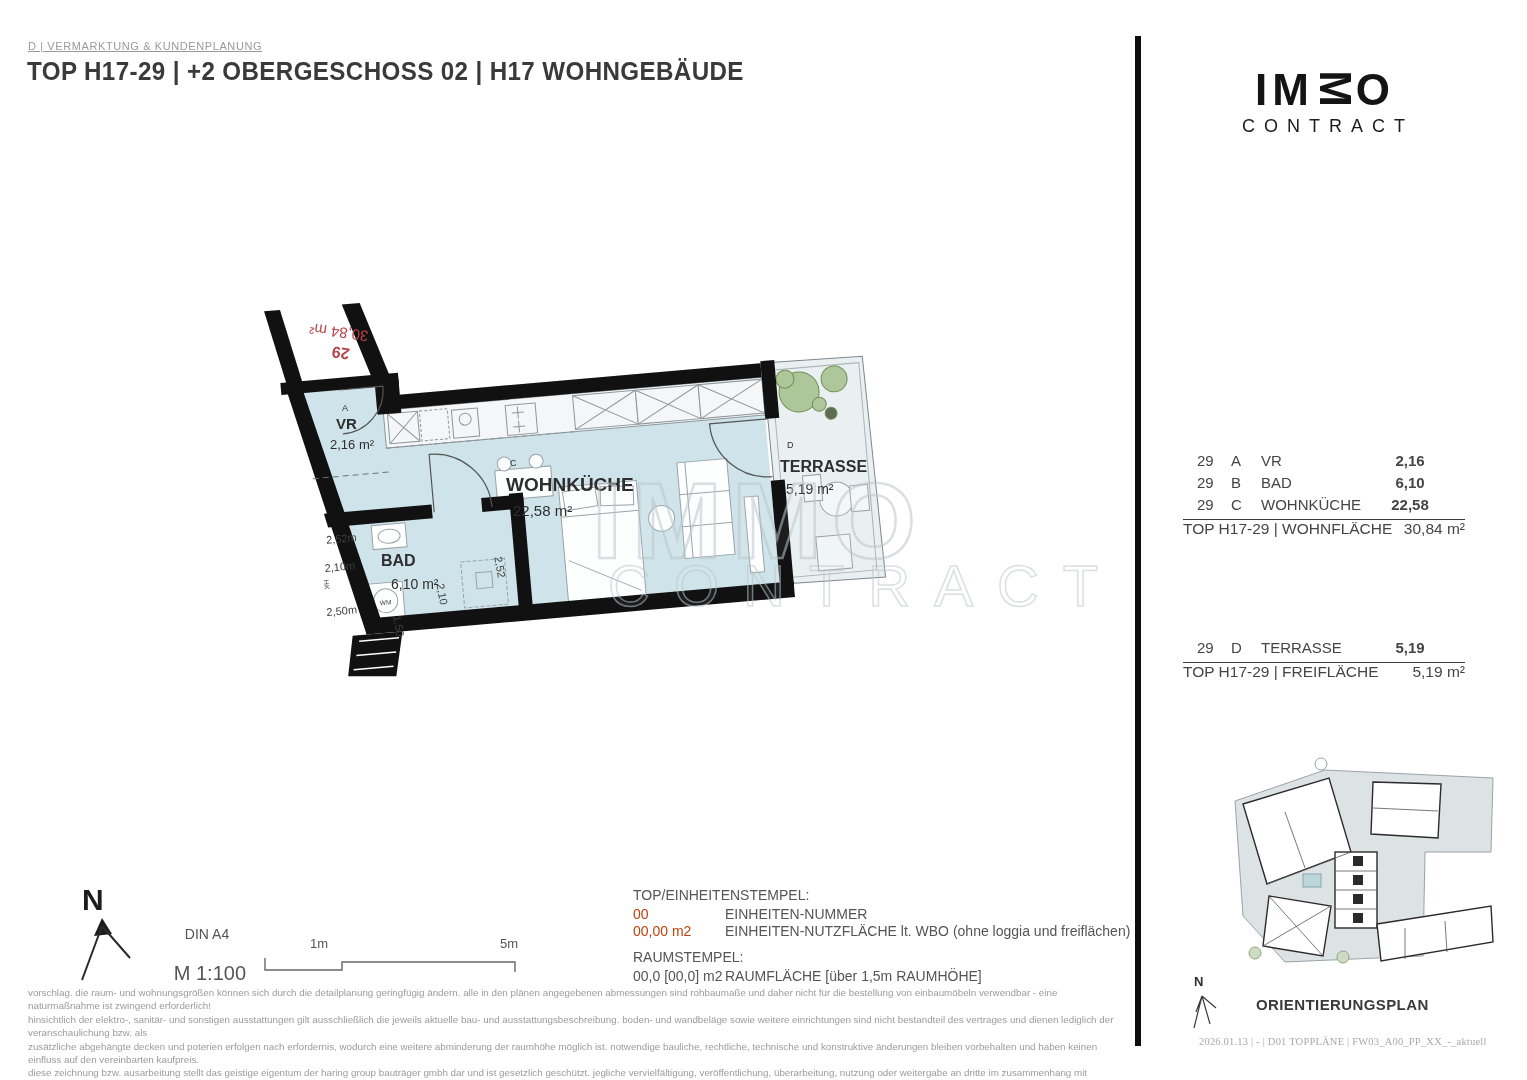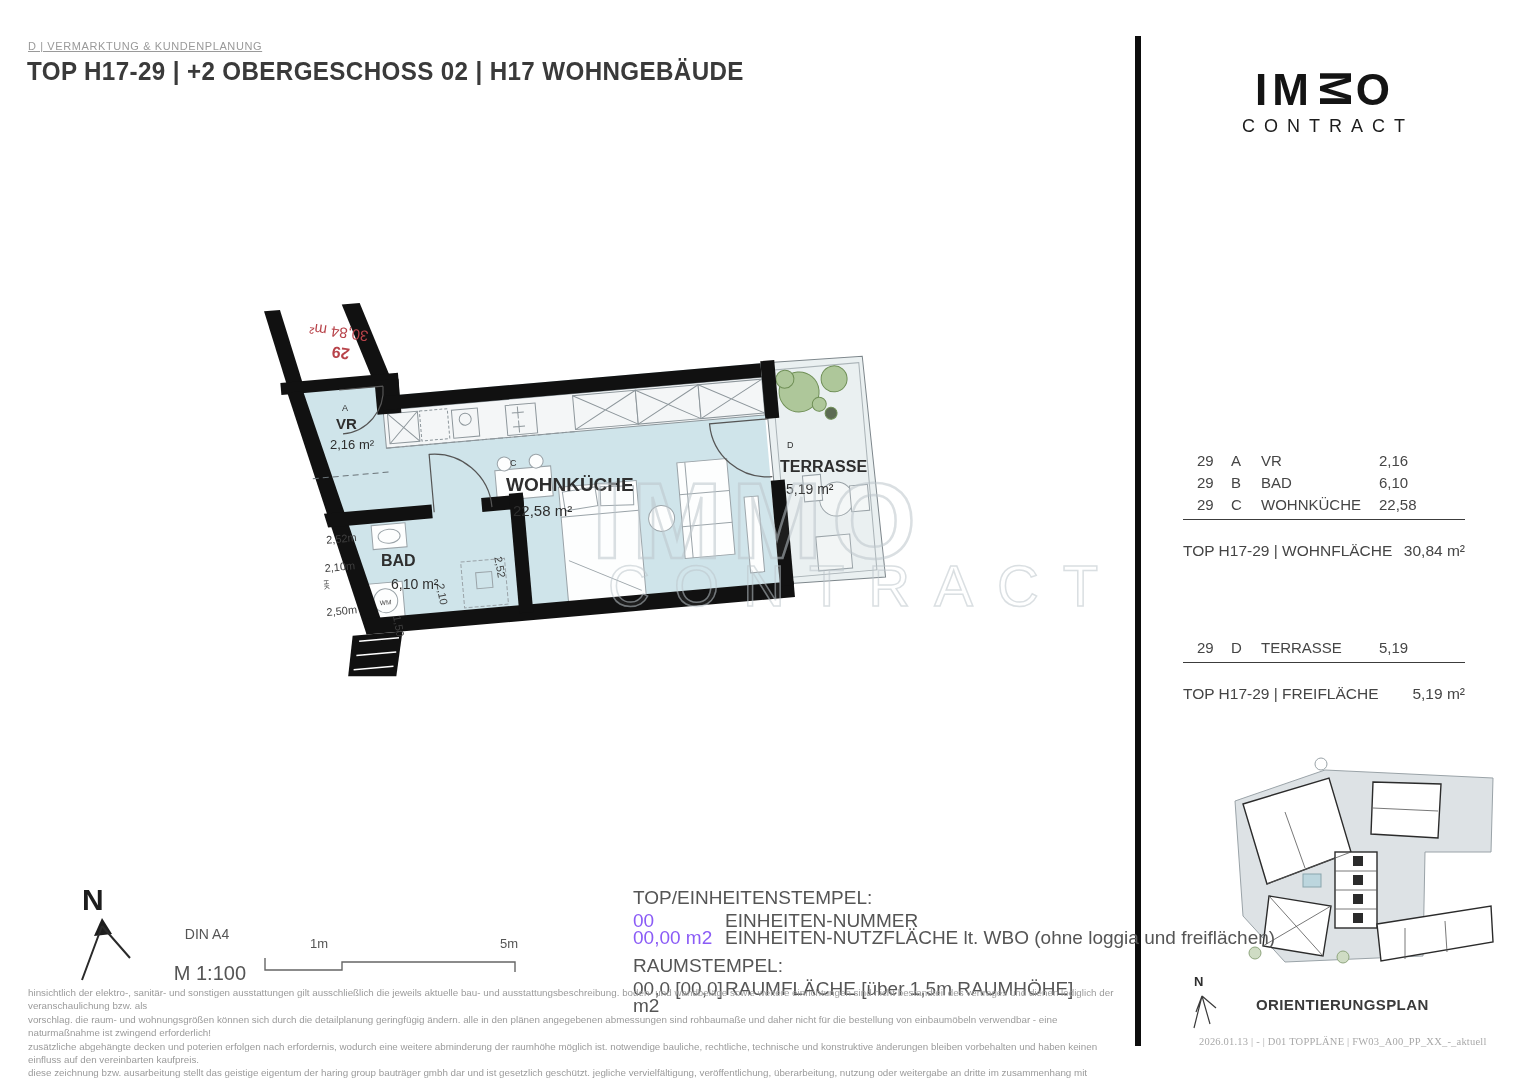--- a/index.html
+++ b/index.html
@@ -17,40 +17,40 @@
 
   
   .logo{left:1185px;top:66px;width:280px;text-align:center;color:#141414;}
   .logo-immo{font-size:44px;font-weight:800;letter-spacing:5px;line-height:48px;}
   .logo-rot{display:inline-block;transform:rotate(90deg) translateX(1px);}
   .logo-sub{font-size:18px;font-weight:400;letter-spacing:9px;color:#1c1c1c;margin-top:2px;padding-left:6px;}
 
   
   .atable{left:1183px;width:282px;font-size:15px;color:#454545;}
   .atable .row{display:grid;grid-template-columns:34px 30px 1fr 62px;line-height:22px;padding:0 24px 0 14px;}
-  .atable .row .val{text-align:left;}
+  .atable .row .val{text-align:center;font-weight:bold;}
   .atable .total{display:flex;justify-content:space-between;border-top:1.5px solid #3c3c3c;
-                 margin-top:3px;padding-top:22px;font-size:15.5px;text-align:center;}
+                 margin-top:3px;padding-top:0;font-size:15.5px;text-align:center;}
   .t1{top:450px;} .t2{top:637px;}
 
   
   .wm1{left:592px;top:458px;font-size:108px;font-weight:800;letter-spacing:10px;
        color:rgba(255,255,255,0.05);-webkit-text-stroke:2.5px rgba(188,196,202,.55);z-index:6;}
   .wm2{left:608px;top:552px;font-size:58px;font-weight:400;letter-spacing:24px;
        color:rgba(255,255,255,0.05);-webkit-text-stroke:1.5px rgba(188,196,202,.55);z-index:6;}
 
   
   .din{left:168px;top:926px;width:78px;text-align:center;font-size:14px;color:#555;}
   .mscale{left:150px;top:962px;width:96px;text-align:right;font-size:20px;color:#555;}
 
   
-  .legend{left:633px;top:887px;font-size:19px;color:#555;}
+  .legend{left:633px;top:887px;font-size:14px;color:#555;}
   .legend .lt{margin-bottom:3px;}
   .legend .lrow{display:grid;grid-template-columns:92px 1fr;line-height:17px;}
-  .legend .red{color:#8b5cf6;}
+  .legend .red{color:#c2410c;}
   .legend .gap{height:9px;}
 
   
   .disclaimer{left:28px;top:986px;width:1092px;font-size:9.8px;line-height:13.4px;color:#9b9b9b;}
 
   
   .orient-label{left:1256px;top:996px;font-size:15px;font-weight:700;color:#3a3a3a;letter-spacing:.4px;}
   .footer{left:1199px;top:1036px;font-size:10.5px;color:#a9a9a9;letter-spacing:.2px;font-family:Liberation Serif, serif;}
 
   svg text{font-family:"Liberation Sans", sans-serif;}
@@ -292,20 +292,20 @@
     </div>
     <div class="gap"></div>
     <div class="lt">RAUMSTEMPEL:</div>
     <div class="lrow">
       <span>00,0 [00,0] m2</span>
       <span>RAUMFLÄCHE [über 1,5m RAUMHÖHE]</span>
     </div>
   </div>
 
   <div class="abs disclaimer">
+    <div>vorschlag. die raum- und wohnungsgrößen können sich durch die detailplanung geringfügig ändern. alle in den plänen angegebenen abmessungen sind rohbaumaße und daher nicht für die bestellung von einbaumöbeln verwendbar - eine naturmaßnahme ist zwingend erforderlich!</div>
     <div>hinsichtlich der elektro-, sanitär- und sonstigen ausstattungen gilt ausschließlich die jeweils aktuelle bau- und ausstattungsbeschreibung. boden- und wandbeläge sowie weitere einrichtungen sind nicht bestandteil des vertrages und dienen lediglich der veranschaulichung bzw. als</div>
-    <div>vorschlag. die raum- und wohnungsgrößen können sich durch die detailplanung geringfügig ändern. alle in den plänen angegebenen abmessungen sind rohbaumaße und daher nicht für die bestellung von einbaumöbeln verwendbar - eine naturmaßnahme ist zwingend erforderlich!</div>
     <div>zusätzliche abgehängte decken und poterien erfolgen nach erfordernis, wodurch eine weitere abminderung der raumhöhe möglich ist. notwendige bauliche, rechtliche, technische und konstruktive änderungen bleiben vorbehalten und haben keinen einfluss auf den vereinbarten kaufpreis.</div>
     <div>diese zeichnung bzw. ausarbeitung stellt das geistige eigentum der haring group bauträger gmbh dar und ist gesetzlich geschützt. jegliche vervielfältigung, veröffentlichung, überarbeitung, nutzung oder weitergabe an dritte im zusammenhang mit anderen projekten oder arbeiten bedarf</div>
 
   </div>
 
 </div>
 
 </body></html>

